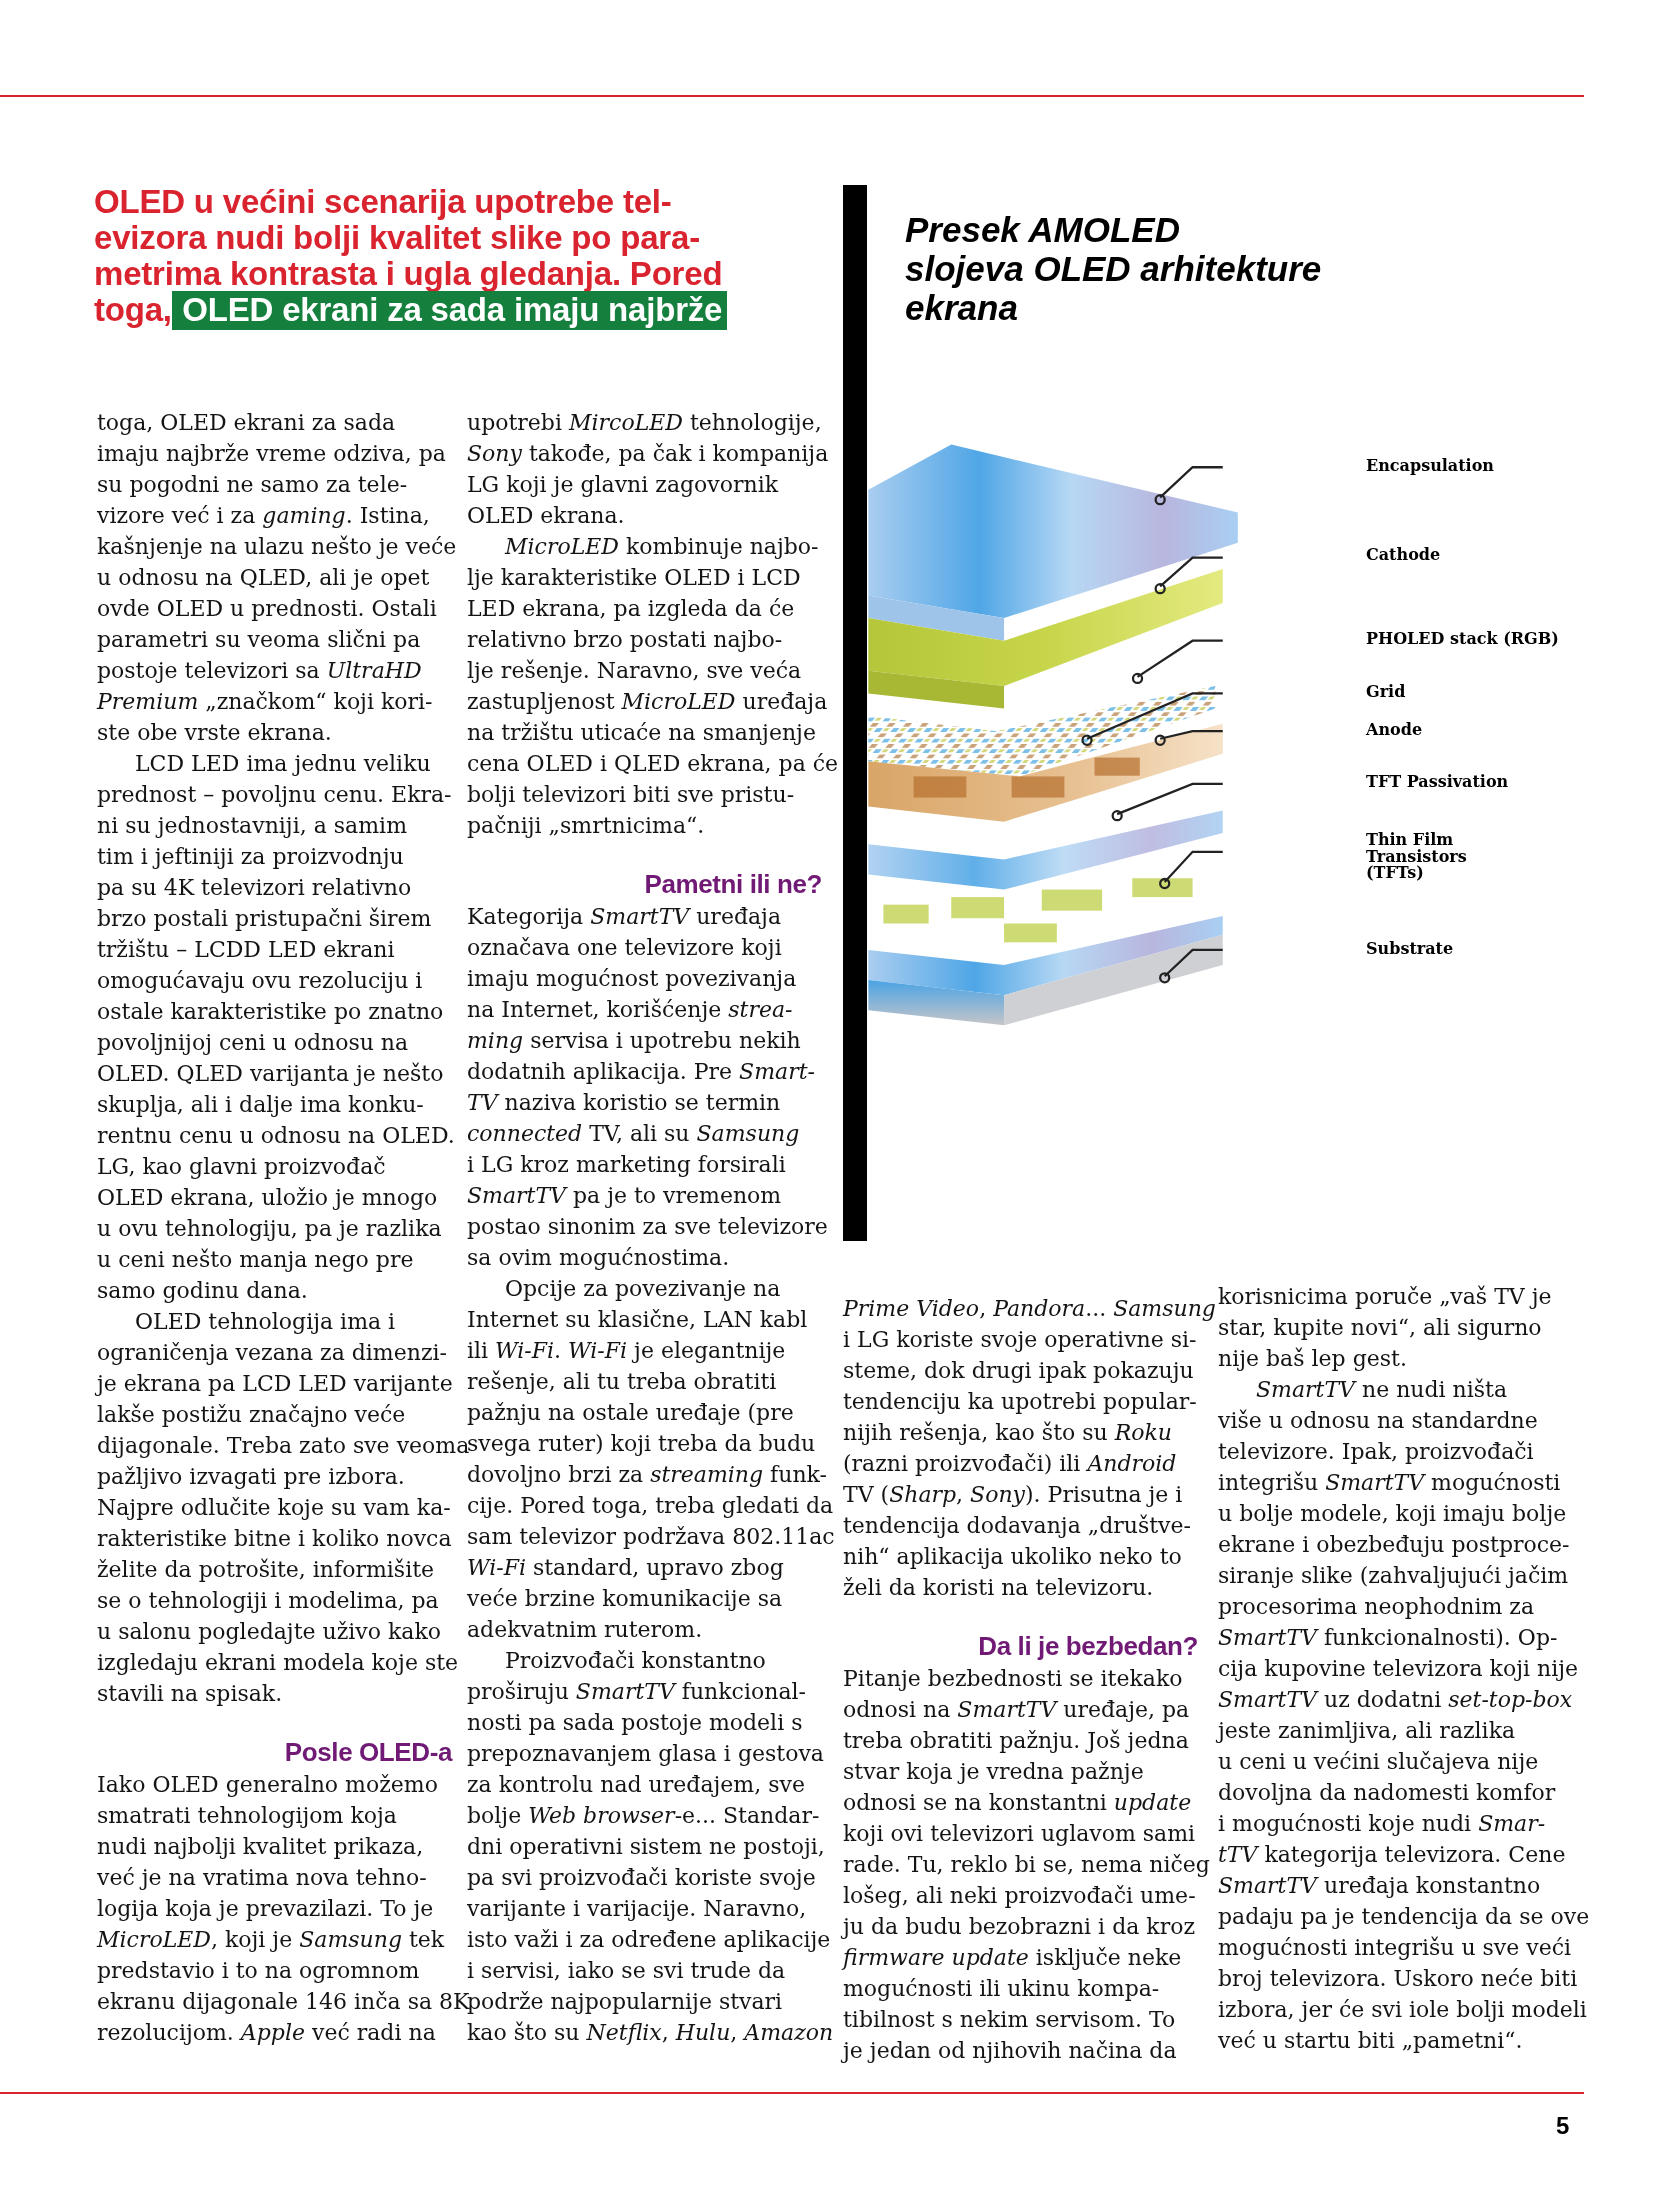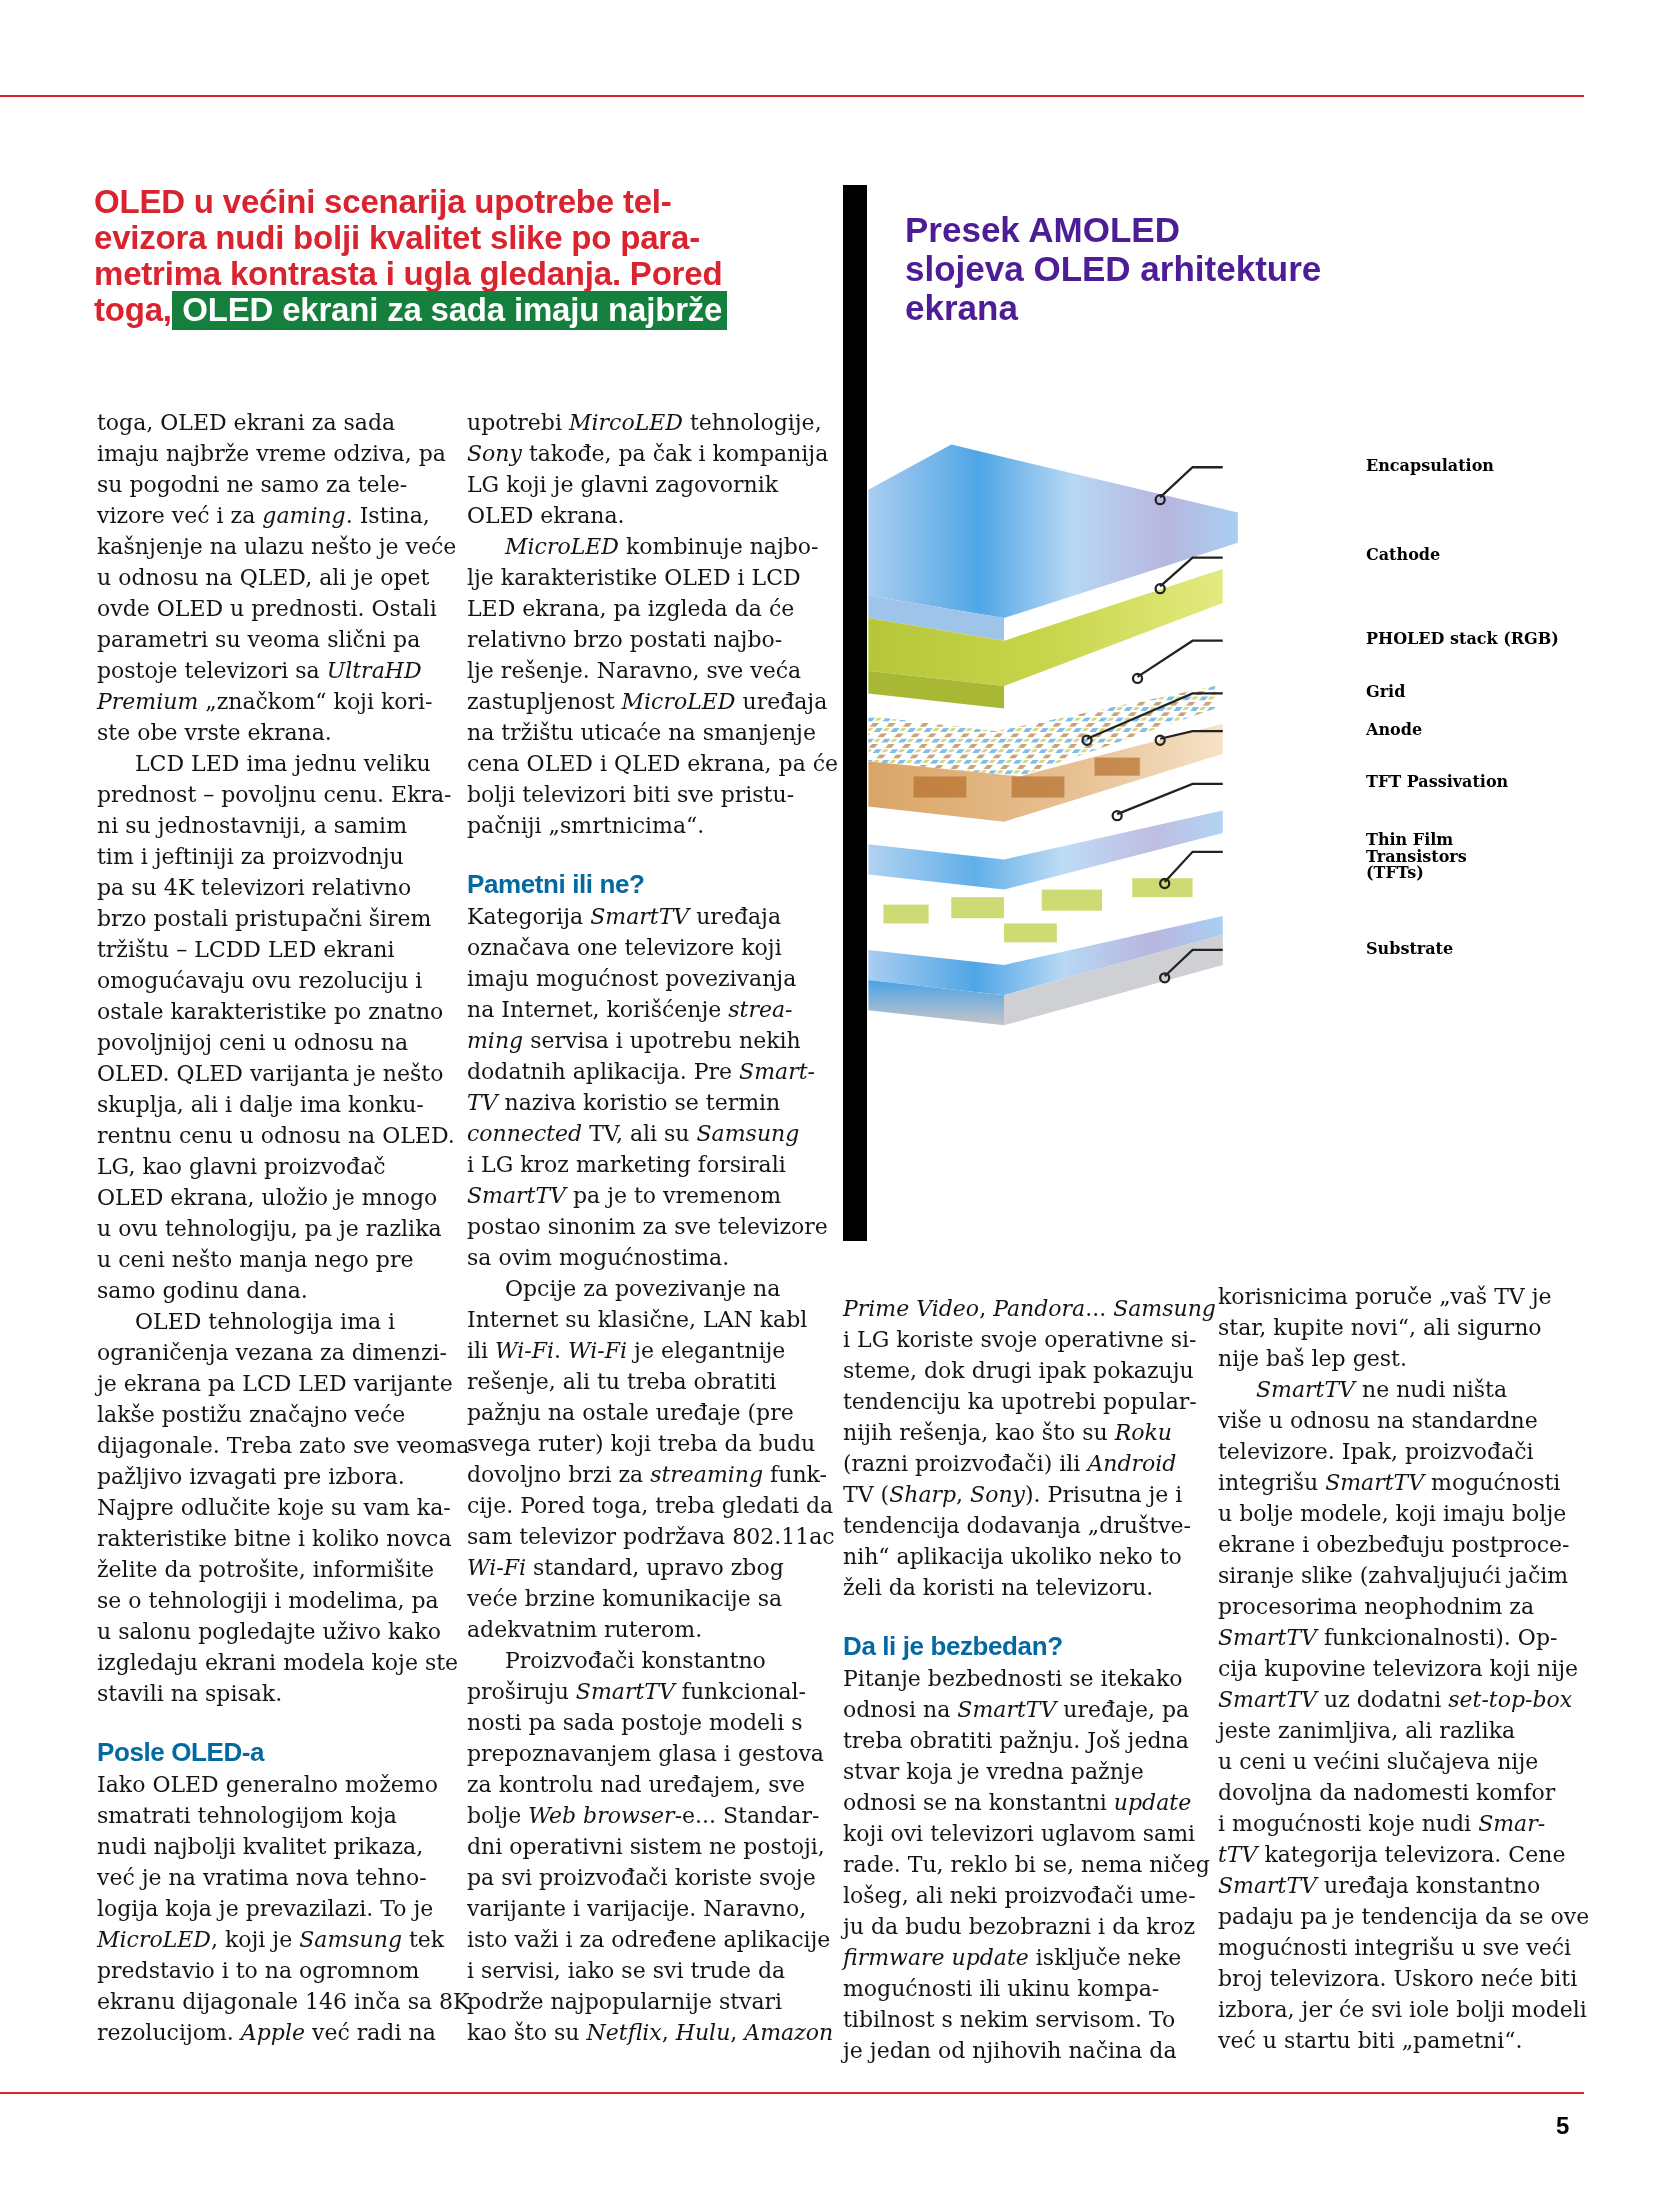--- a/index.html
+++ b/index.html
@@ -7,32 +7,32 @@
   .rule { position: absolute; height: 2.3px; background: #d9232e; }
   .rule.top { left: 0; top: 95px; width: 1584px; }
   .rule.bottom { left: 0; top: 2092px; width: 1584px; height: 1.5px; }
 
   .pull-quote { position: absolute; left: 94px; top: 184px; width: 724px; font-family: "Liberation Sans", sans-serif; font-weight: bold; font-size: 33px; line-height: 36px; color: #d9232e; letter-spacing: -0.2px; }
   .pull-quote .line { display: block; white-space: nowrap; }
   .pull-quote .hl { background: #15803d; color: #ffffff; padding: 0 4.5px 1.5px 1.5px; }
 
   .black-bar { position: absolute; left: 843px; top: 185px; width: 24px; height: 1056px; background: #000; }
 
-  .sidebar-title { position: absolute; left: 905px; top: 210px; width: 528px; font-family: "Liberation Sans", sans-serif; font-weight: bold; font-size: 35px; line-height: 39px; color: #4c1d95; }
+  .sidebar-title { position: absolute; left: 905px; top: 210px; width: 528px; font-family: "Liberation Sans", sans-serif; font-weight: bold; font-size: 35px; line-height: 39px; color: #000000; font-style: italic; }
   .sidebar-title span { display: block; }
 
   .diagram { position: absolute; left: 868px; top: 422px; width: 800px; height: 822px; }
   .diagram svg { position: absolute; left: 0; top: 0; }
   .diagram-label { position: absolute; left: 498px; font-family: "DejaVu Serif", serif; font-weight: bold; font-size: 16px; line-height: 16.6px; color: #000000; width: 226px; }
 
   .col { position: absolute; width: 355px; font-family: "DejaVu Serif", serif; font-size: 22px; line-height: 31px; color: #141414; }
   .col .l { display: block; white-space: nowrap; }
   .col .ind { padding-left: 38px; }
   .col i { font-style: italic; text-align: right; }
-  .col h3 { margin: 0; font-family: "Liberation Sans", sans-serif; font-weight: bold; font-size: 26px; line-height: 33px; color: #0369a1; letter-spacing: -0.4px; }
+  .col h3 { margin: 0; font-family: "Liberation Sans", sans-serif; font-weight: bold; font-size: 26px; line-height: 33px; color: #701a75; letter-spacing: -0.4px; text-align: right; }
   .col .gap { display: block; height: 27px; }
 
   .col1 { left: 97px; top: 407px; }
   .col2 { left: 467px; top: 407px; }
   .col3 { left: 843px; top: 1281px; margin-top: 12px; }
   .col4 { left: 1218px; top: 1281px; }
 
   .page-number { position: absolute; left: 1556px; top: 2112px; font-family: "Liberation Sans", sans-serif; font-weight: bold; font-size: 24px; color: #000; }
 </style>
 </head>

